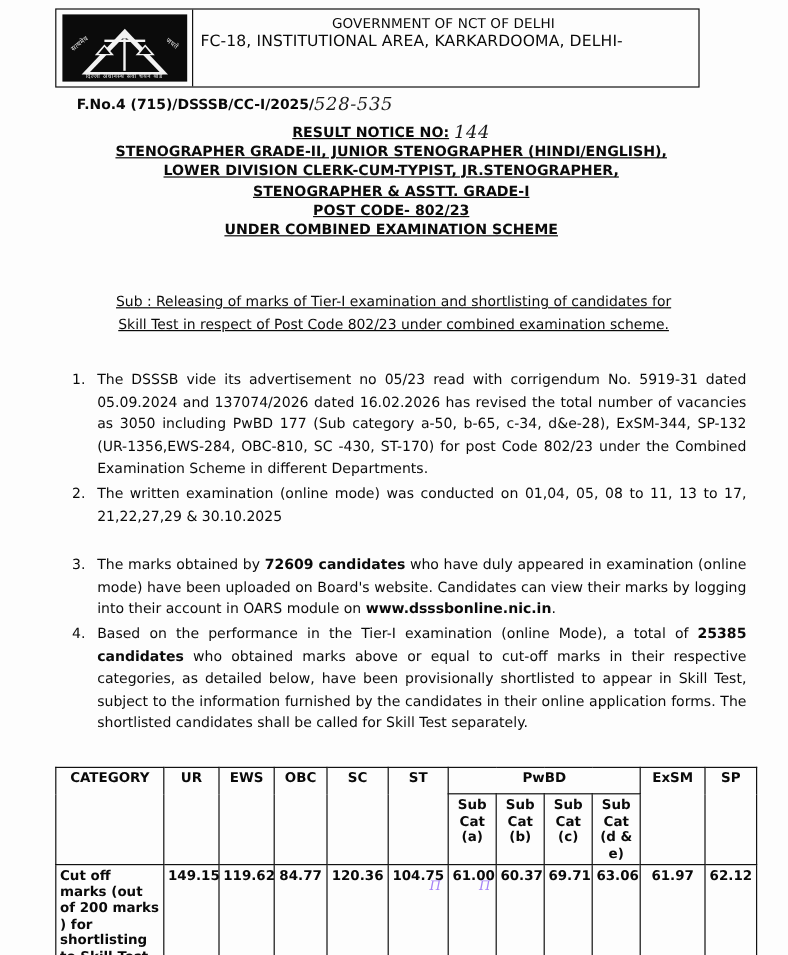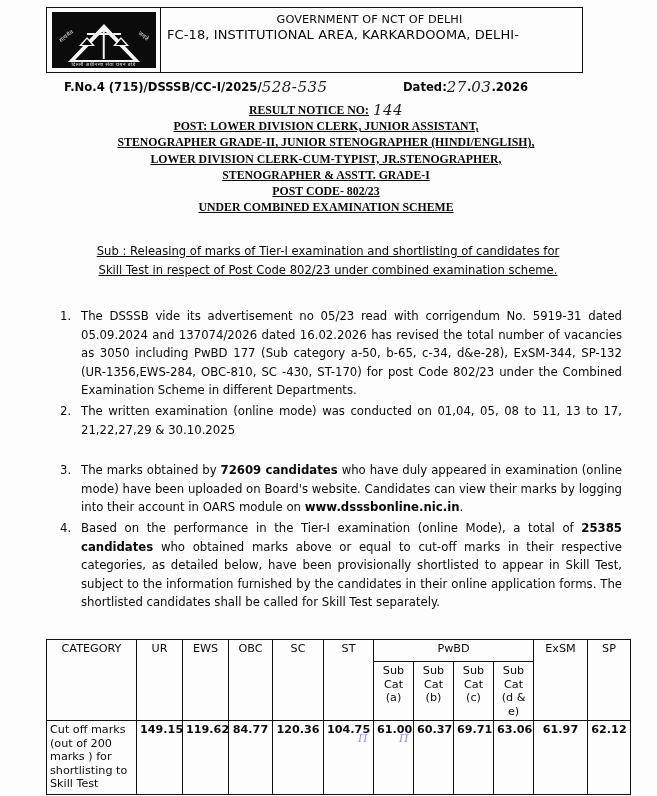--- a/index.html
+++ b/index.html
@@ -202,21 +202,21 @@
     top: 102px;
     width: 560px;
     text-align: center;
   }
   .title-line {
     font-weight: bold;
     font-size: 11.8px;
     line-height: 16.2px;
     white-space: nowrap;
   }
-  .title-line span.u { text-decoration: underline; font-family: Liberation Serif, serif; }
+  .title-line span.u { text-decoration: underline; }
 
   
   .subject {
     position: absolute;
     left: 88px;
     top: 242px;
     width: 480px;
     font-weight: normal;
     font-size: 11.6px;
     line-height: 19px;
@@ -255,21 +255,21 @@
     position: absolute;
     left: 46px;
     top: 639px;
     width: 584px;
     border-collapse: collapse;
     table-layout: fixed;
   }
   .cutoff-table td, .cutoff-table th {
     border: 1.3px solid #111;
     font-size: 11.2px;
-    font-weight: normal;
+    font-weight: bold;
     padding: 2px 3px;
     box-sizing: border-box;
     vertical-align: top;
     text-align: center;
     line-height: 13.5px;
   }
   .cutoff-table th.cat-head,
   .cutoff-table td.cat-cell {
     text-align: left;
     padding-left: 3px;
@@ -320,27 +320,25 @@
       </div>
     </div>
     <div class="head-text">
       <div class="head-line c1">GOVERNMENT OF NCT OF DELHI</div>
       <div class="head-line c3">FC-18, INSTITUTIONAL AREA, KARKARDOOMA, DELHI-</div>
     </div>
   </div>
 
   <div class="fileno-row">
     <div class="fileno"><span>F.No.4 (715)/DSSSB/CC-I/2025/</span><span class="hand">528-535</span></div>
-    <div class="dated"><span>Dated:</span><span class="hand">27</span><span>.</span><span class="hand">03</span><span>.2026</span></div>
   </div>
 
   <div class="title-block">
     <div class="title-line"><span class="u">RESULT NOTICE NO:</span>
       <span class="hand">144</span></div>
-    <div class="title-line"><span class="u">POST: LOWER DIVISION CLERK, JUNIOR ASSISTANT,</span></div>
     <div class="title-line"><span class="u">STENOGRAPHER GRADE-II, JUNIOR STENOGRAPHER (HINDI/ENGLISH),</span></div>
     <div class="title-line"><span class="u">LOWER DIVISION CLERK-CUM-TYPIST,   JR.STENOGRAPHER,</span></div>
     <div class="title-line"><span class="u">STENOGRAPHER &amp; ASSTT. GRADE-I</span></div>
     <div class="title-line"><span class="u">POST CODE- 802/23</span></div>
     <div class="title-line"><span class="u">UNDER COMBINED EXAMINATION SCHEME</span></div>
   </div>
 
   <div class="subject">Sub : Releasing of marks of Tier-I examination and shortlisting of candidates for Skill Test  in respect of Post Code 802/23 under combined examination scheme.</div>
 
   <div class="list">

